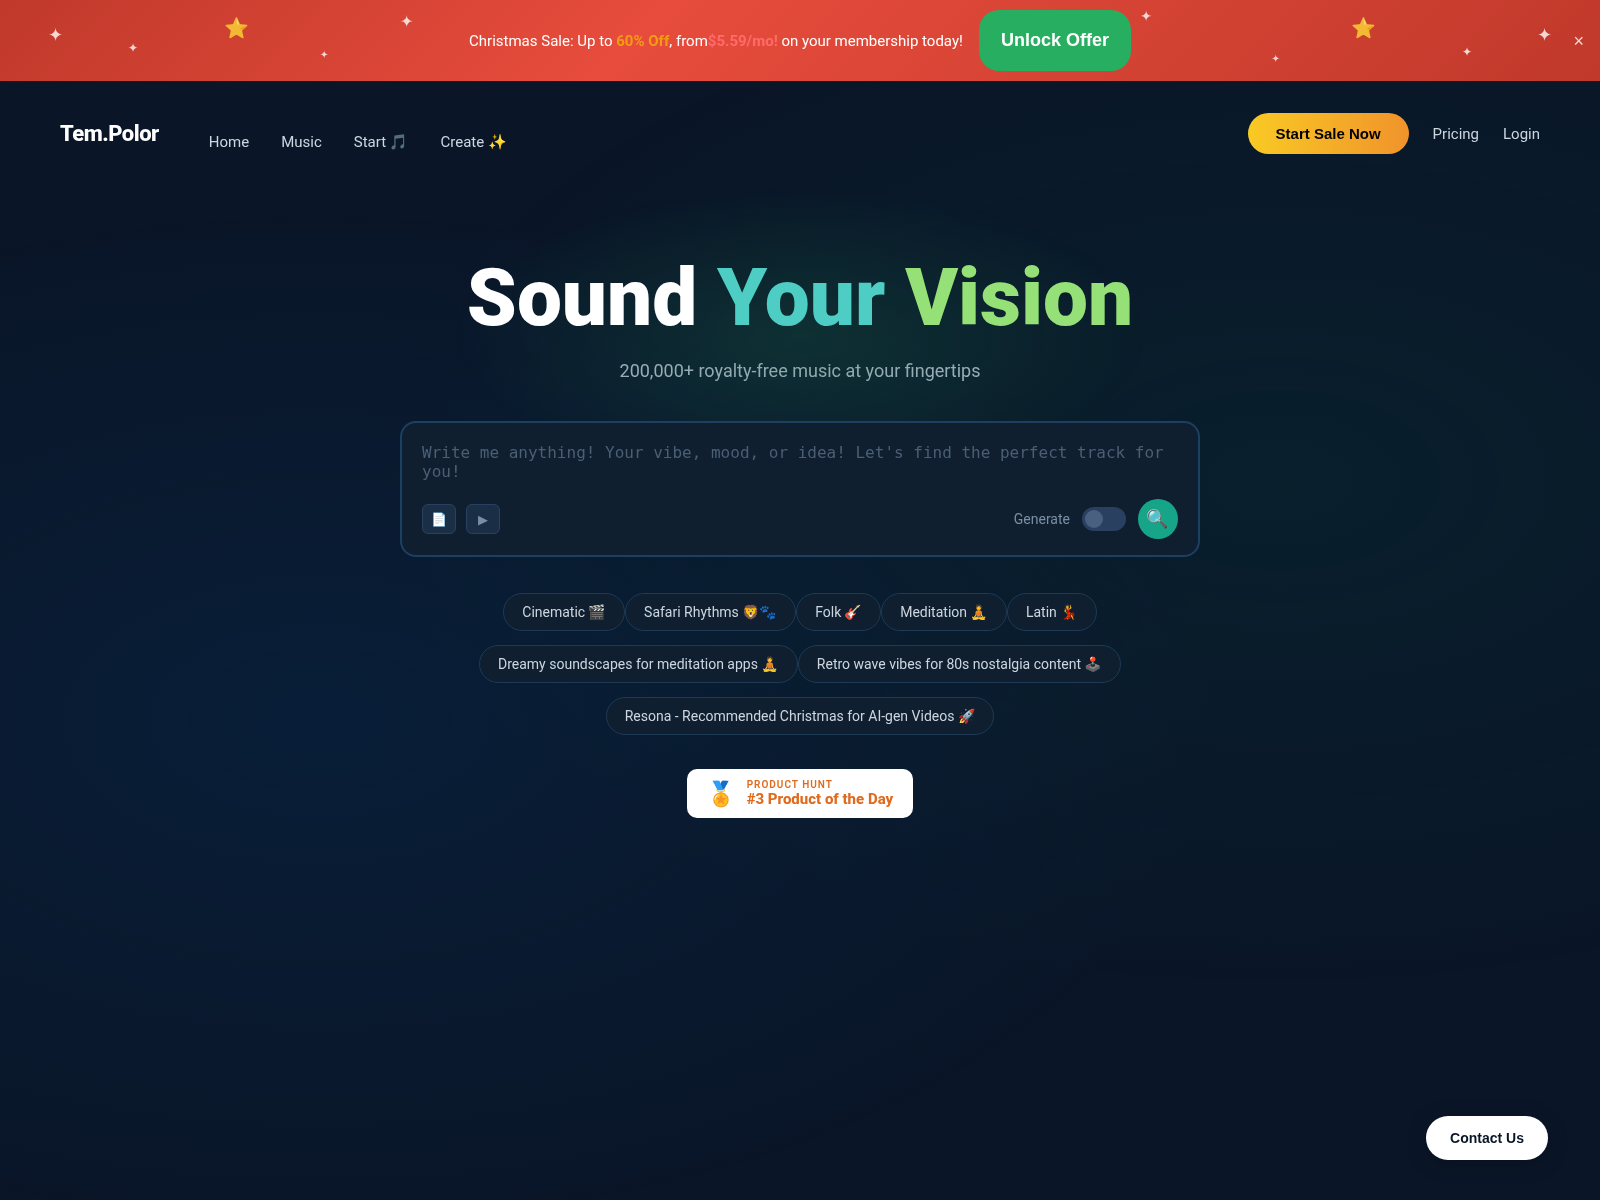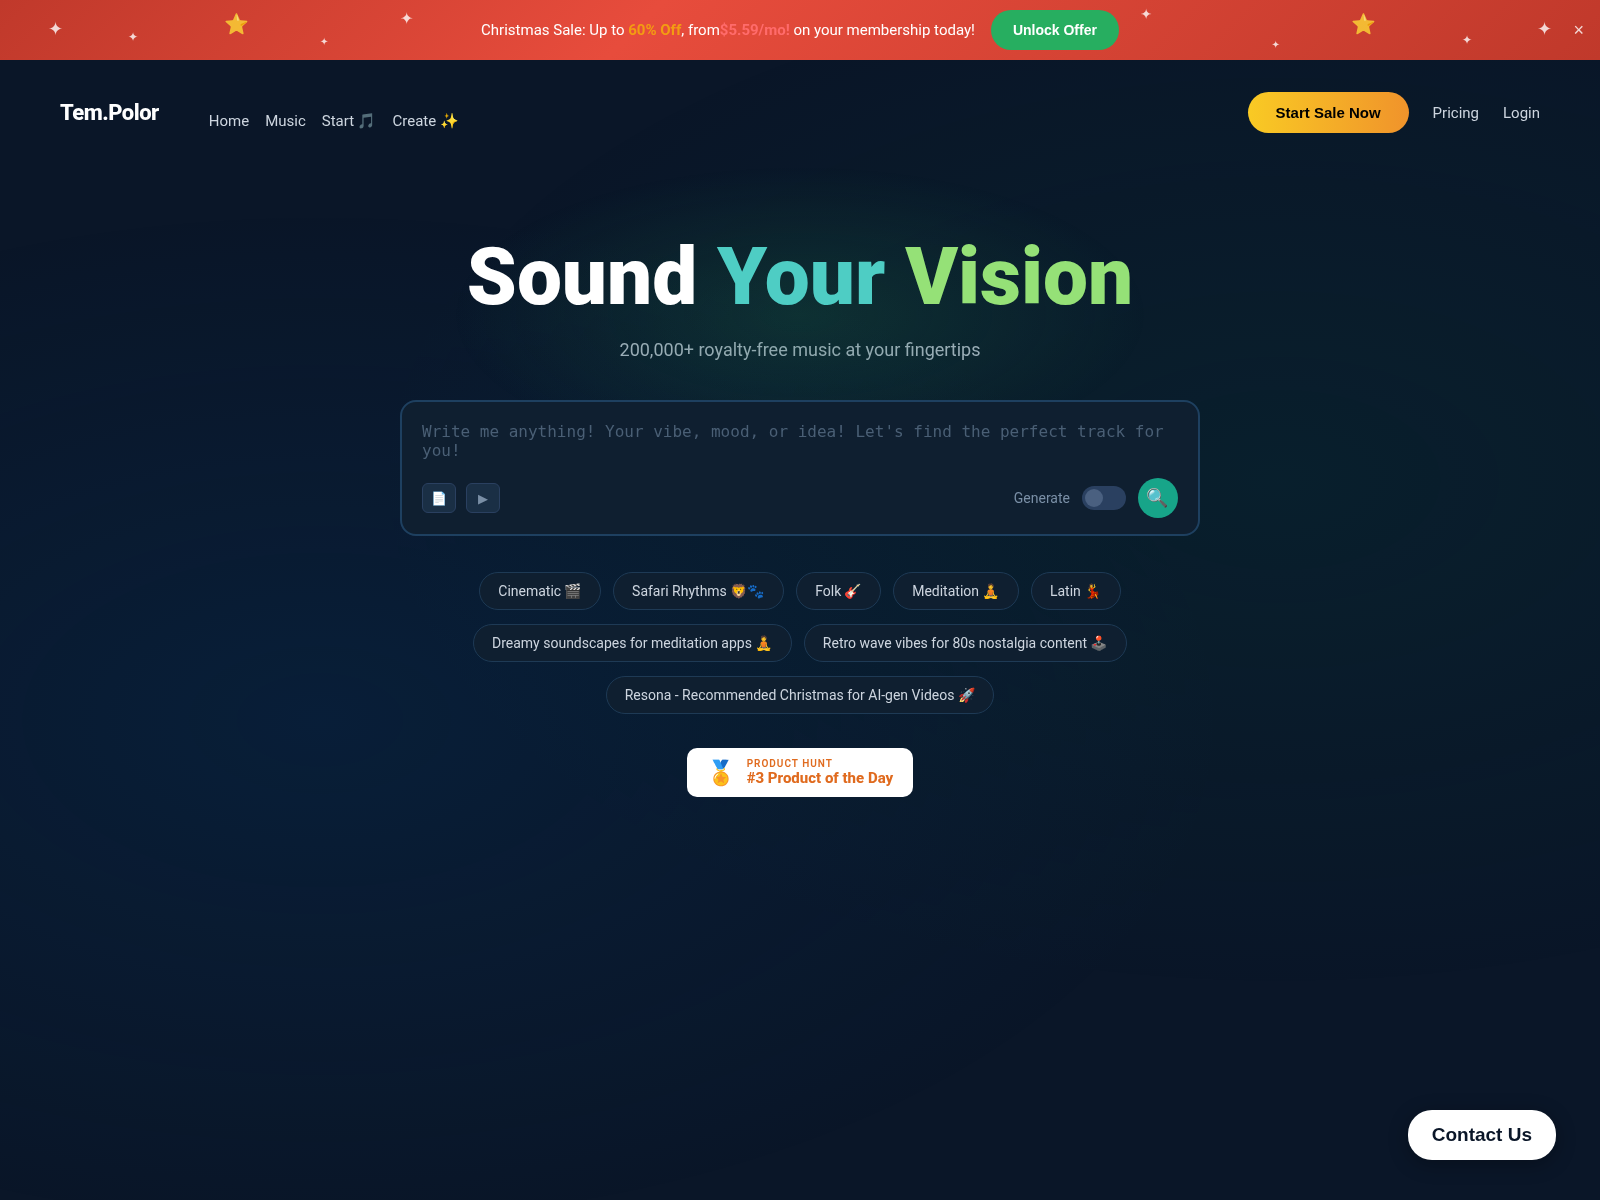--- a/index.html
+++ b/index.html
@@ -39,22 +39,22 @@
       color: #fff;
       text-align: center;
     }
     .banner-text .highlight-orange { color: #f39c12; font-weight: 700; }
     .banner-text .highlight-red { color: #ff6b6b; font-weight: 700; }
     .banner-unlock-btn {
       background: #27ae60;
       color: #fff;
       border: none;
       border-radius: 20px;
-      padding: 12px 22px;
-      font-size: 14px;
+      padding: 20px 22px;
+      font-size: 18px;
       font-weight: 600;
       cursor: pointer;
       margin-left: 16px;
       white-space: nowrap;
     }
     .banner-close {
       position: absolute;
       right: 16px;
       top: 50%;
       transform: translateY(-50%);
@@ -77,21 +77,21 @@
       font-size: 22px;
       font-weight: 800;
       color: #fff;
       text-decoration: none;
       margin-right: 50px;
       letter-spacing: -0.5px;
     }
     .nav-links {
       display: flex;
       align-items: center;
-      gap: 16px;
+      gap: 32px;
       flex: 1;
       margin-top: 16px;
     }
     .nav-link {
       color: #cdd5df;
       text-decoration: none;
       font-size: 15px;
       cursor: pointer;
       display: flex;
       align-items: center;
@@ -233,21 +233,21 @@
       align-items: center;
       justify-content: center;
       color: #fff;
       font-size: 18px;
     }
 
     
     .chips-row {
       display: flex;
       justify-content: center;
-      gap: 12px;
+      gap: 0;
       flex-wrap: wrap;
       margin-bottom: 14px;
     }
     .chip {
       background: #0f1f30;
       border: 1px solid #1e3a55;
       border-radius: 20px;
       padding: 10px 18px;
       font-size: 14px;
       color: #cdd5df;
@@ -292,27 +292,27 @@
     .bottom-title {
       font-size: 64px;
       font-weight: 900;
       color: #fff;
     }
 
     
     .contact-us-btn {
       position: fixed;
       bottom: 40px;
-      right: 44px;
+      right: 52px;
       background: #fff;
       color: #0a1628;
       border: none;
       border-radius: 24px;
       padding: 14px 24px;
-      font-size: 19px;
+      font-size: 14px;
       font-weight: 600;
       cursor: pointer;
       box-shadow: 0 4px 20px rgba(0,0,0,0.3);
     }
 
     
     .bg-gradient {
       position: fixed;
       top: 0; left: 0; right: 0; bottom: 0;
       background:

